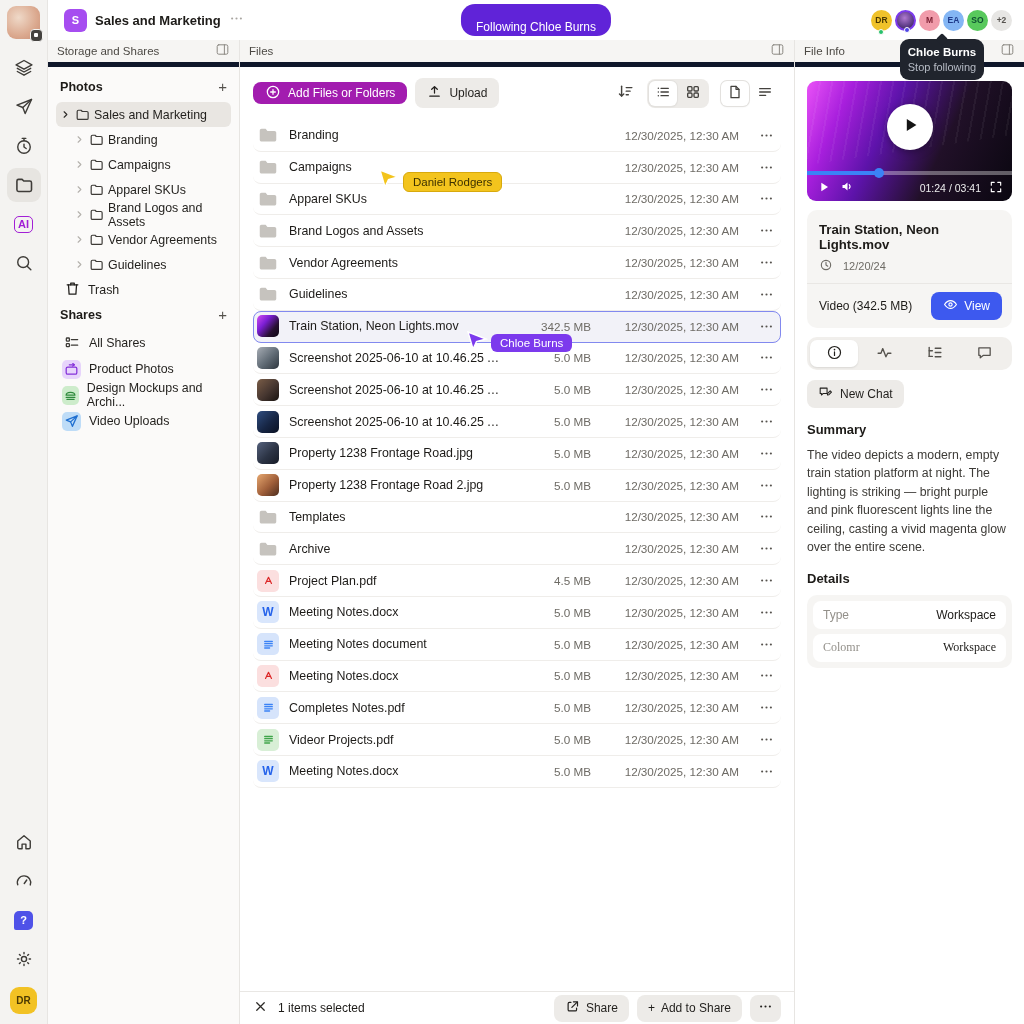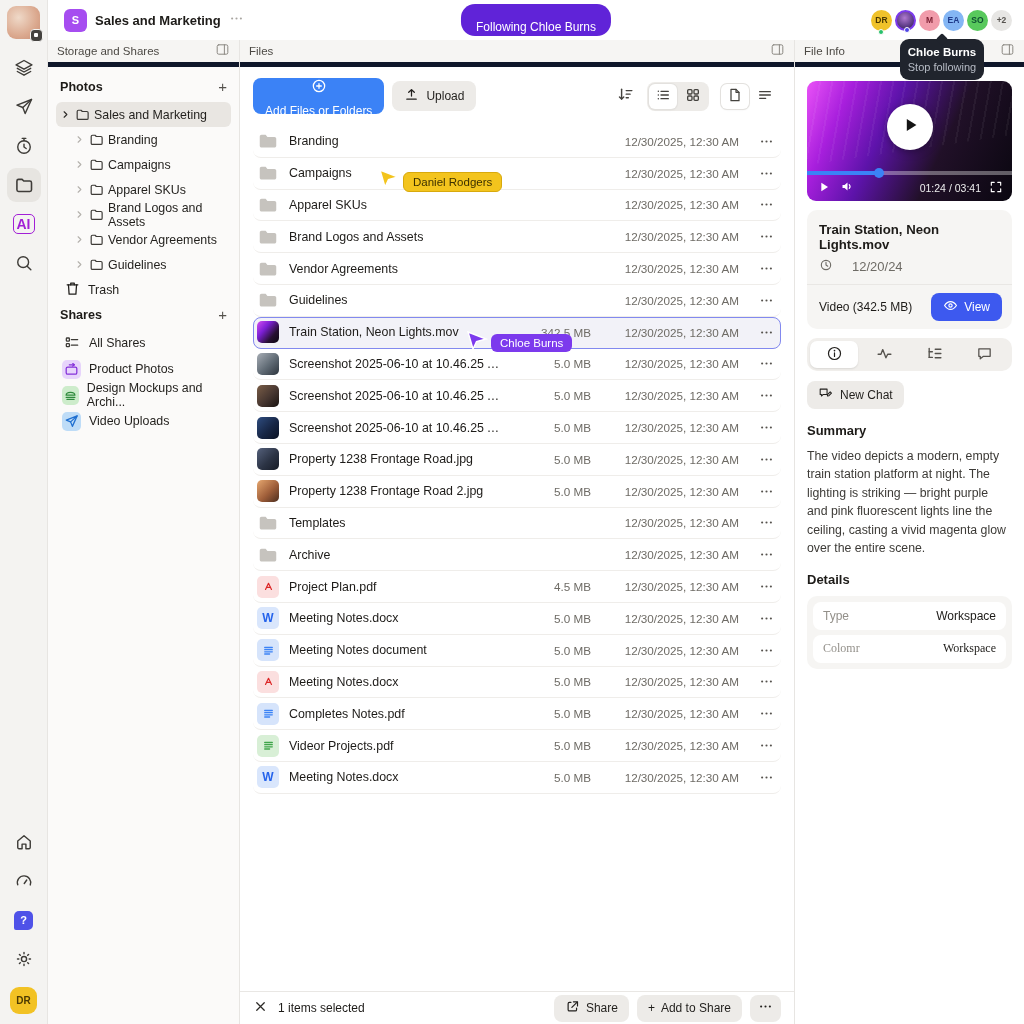--- a/index.html
+++ b/index.html
@@ -12,21 +12,21 @@
     display:flex; flex-direction:column; align-items:center; padding:6px 0 10px; }
   .logo { width:33px; height:33px; border-radius:9px; position:relative; flex:0 0 auto;
     background:radial-gradient(circle at 35% 35%, #efd9c8, #dba98f 60%, #c98d74); margin-bottom:12px; cursor:pointer; }
   .logo-badge { position:absolute; right:-3px; bottom:-3px; width:13px; height:13px;
     border-radius:4px; background:#44423f; border:1.5px solid #f4f3f1; }
   .logo-badge::after { content:""; position:absolute; left:3px; top:3px; width:4px; height:4px; background:#fff; border-radius:1px; }
   .rail-btn { width:34px; height:34px; border:none; background:transparent; border-radius:9px;
     display:flex; align-items:center; justify-content:center; color:#3e3c38; margin-bottom:5px; cursor:pointer; }
   .rail-btn.active { background:#e7e5e1; }
   .rail-btn .icn { display:flex; }
-  .ai-badge { font-size:14px; font-weight:bold; color:#a21fd6; border:1.6px solid #a21fd6;
+  .ai-badge { font-size:11px; font-weight:bold; color:#a21fd6; border:1.6px solid #a21fd6;
     border-radius:5px; padding:2px 3px; line-height:1; }
   .help-badge { width:19px; height:19px; background:#4f52e8; color:#fff; border-radius:5px 5px 5px 2px;
     font-size:11px; font-weight:bold; display:flex; align-items:center; justify-content:center; }
   .rail-spacer { flex:1; }
   .rail-avatar { width:27px; height:27px; border-radius:9px; background:#f2c224; color:#4c3a02;
     font-size:10px; font-weight:bold; display:flex; align-items:center; justify-content:center; margin-top:6px; cursor:pointer; }
 
   
   .main { flex:1; display:flex; flex-direction:column; min-width:0; }
   .topbar { height:40px; display:flex; align-items:center; position:relative; padding:0 8px 0 8px; background:#fff; }
@@ -63,22 +63,22 @@
   .share-row { display:flex; align-items:center; gap:8px; height:26px; padding:0 6px; cursor:pointer; color:#211f1c; }
   .share-ic { width:19px; height:19px; border-radius:5px; display:flex; align-items:center; justify-content:center; }
   .share-ic.plain { color:#3c3a36; }
   .share-ic.purple { background:#e7d4fb; color:#8430d9; }
   .share-ic.green { background:#cdeccb; color:#2f8a3c; }
   .share-ic.blue { background:#bedcf7; color:#1f6fd0; }
 
   
   .files { flex:1; min-width:0; border-right:1px solid #e7e5e2; display:flex; flex-direction:column; background:#fff; }
   .toolbar { display:flex; align-items:center; gap:8px; padding:11px 13px; }
-  .btn-blue { display:flex; align-items:center; gap:7px; height:36px; padding:0 12px; border:none;
-    border-radius:8px; background:#3b82f6; color:#fff; font-size:12px; cursor:pointer;flex-direction:column; }
+  .btn-blue { display:flex; align-items:center; gap:7px; height:22px; padding:0 12px; border:none;
+    border-radius:8px; background:#a21caf; color:#fff; font-size:12px; cursor:pointer; }
   .btn-gray { display:flex; align-items:center; gap:7px; height:30px; padding:0 12px; border:none;
     border-radius:8px; background:#edebe8; color:#211f1c; font-size:12px; cursor:pointer; }
   .tools-right { margin-left:auto; display:flex; align-items:center; gap:10px; color:#44423e; }
   .tool-btn { border:none; background:none; display:flex; align-items:center; justify-content:center; cursor:pointer; color:#44423e; padding:3px; }
   .seg { display:flex; background:#edebe8; border-radius:8px; padding:2px; gap:2px; }
   .seg.ghost { background:transparent; }
   .seg .tool-btn { width:28px; height:25px; border-radius:6px; }
   .seg .tool-btn.on { background:#fff; box-shadow:0 0 0 1px #e3e1de, 0 1px 2px rgba(0,0,0,.08); }
 
   .filelist { flex:1; padding:1px 13px 0; overflow:hidden; }
@@ -124,21 +124,21 @@
   .progress { position:absolute; left:0; right:0; bottom:26px; height:4px; background:rgba(255,255,255,.35); cursor:pointer; }
   .prog-fill { height:100%; width:35%; background:#3b82f6; }
   .prog-knob { position:absolute; left:35%; top:50%; transform:translate(-50%,-50%); width:10px; height:10px; border-radius:50%; background:#3b82f6; }
   .pcontrols { position:absolute; left:0; right:0; bottom:0; height:26px; display:flex; align-items:center; gap:8px; padding:0 9px; color:#fff; }
   .pc-btn { border:none; background:none; color:#fff; display:flex; cursor:pointer; padding:0; }
   .ptime { margin-left:auto; font-size:10.5px; color:#eee; }
 
   .fi-card { background:#f6f5f3; border-radius:10px; margin-top:9px; }
   .fi-card-top { padding:12px 12px 9px; border-bottom:1px solid #e9e7e4; }
   .fi-name { font-size:13.2px; font-weight:bold; }
-  .fi-date { display:flex; align-items:center; gap:19px; color:#6e6b65; font-size:13px; margin-top:6px; }
+  .fi-date { display:flex; align-items:center; gap:10px; color:#6e6b65; font-size:11px; margin-top:6px; }
   .fi-card-bottom { display:flex; align-items:center; justify-content:space-between; padding:8px 10px 8px 12px; }
   .fi-meta { font-size:12px; }
   .view-btn { display:flex; align-items:center; gap:6px; height:28px; padding:0 12px; border:none;
     border-radius:8px; background:#3d59ef; color:#fff; font-size:12px; cursor:pointer; }
 
   .tabs { display:flex; background:#f1efec; border-radius:10px; padding:3px; margin-top:9px; gap:2px; }
   .tab { flex:1; height:27px; border:none; background:transparent; border-radius:7px; display:flex;
     align-items:center; justify-content:center; color:#55524d; cursor:pointer; }
   .tab.on { background:#fff; box-shadow:0 1px 2px rgba(0,0,0,.1); color:#211f1c; }
 

